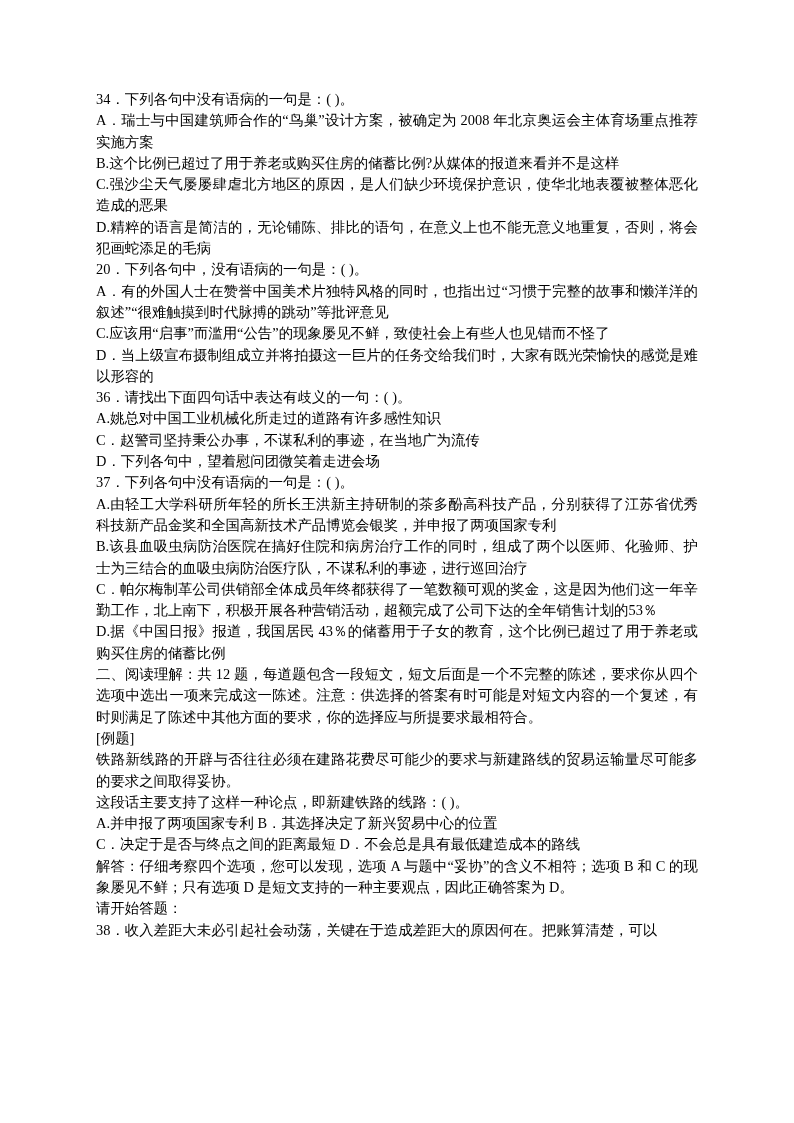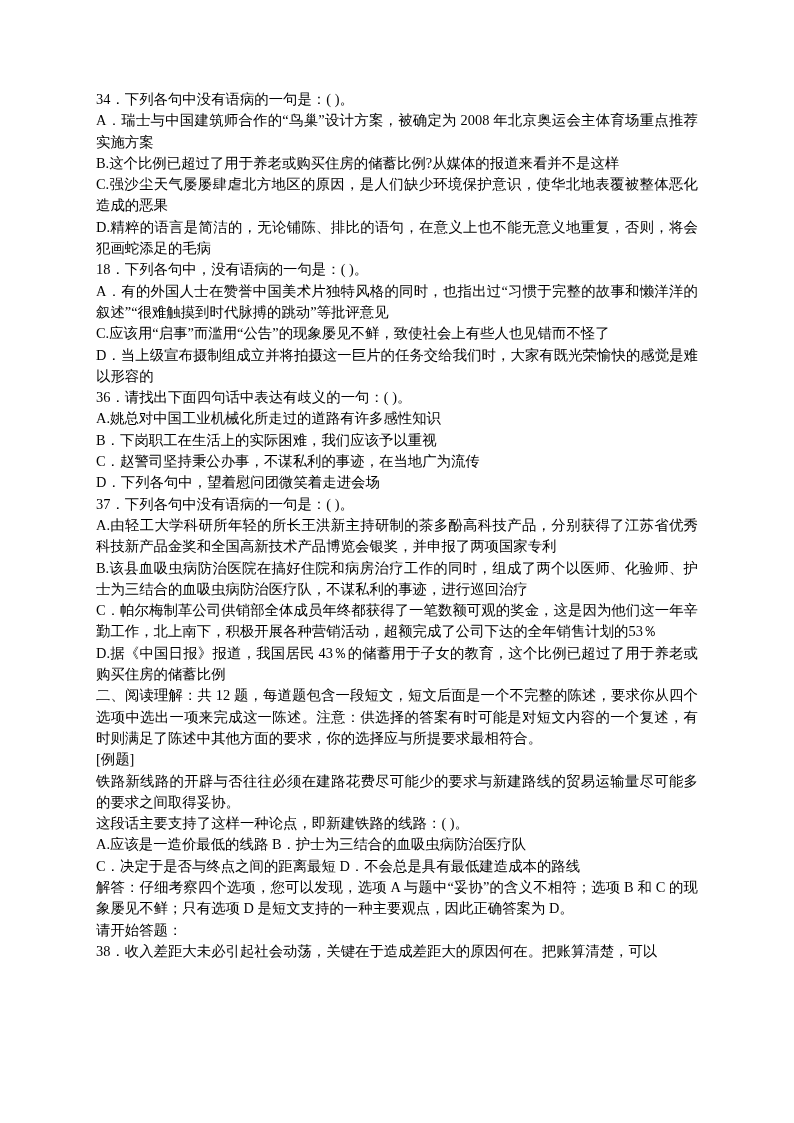--- a/index.html
+++ b/index.html
@@ -36,49 +36,48 @@
 
     <div>
       <p>34．下列各句中没有语病的一句是：( )。</p>
       <p>A．瑞士与中国建筑师合作的“鸟巢”设计方案，被确定为 2008 年北京奥运会主体育场重点推荐实施方案</p>
       <p>B.这个比例已超过了用于养老或购买住房的储蓄比例?从媒体的报道来看并不是这样</p>
       <p>C.强沙尘天气屡屡肆虐北方地区的原因，是人们缺少环境保护意识，使华北地表覆被整体恶化造成的恶果</p>
       <p>D.精粹的语言是简洁的，无论铺陈、排比的语句，在意义上也不能无意义地重复，否则，将会犯画蛇添足的毛病</p>
     </div>
 
     <div>
-      <p>18．下列各句中，没有语病的一句是：( )。</p>
+      <p>20．下列各句中，没有语病的一句是：( )。</p>
       <p>A．有的外国人士在赞誉中国美术片独特风格的同时，也指出过“习惯于完整的故事和懒洋洋的叙述”“很难触摸到时代脉搏的跳动”等批评意见</p>
       <p>C.应该用“启事”而滥用“公告”的现象屡见不鲜，致使社会上有些人也见错而不怪了</p>
       <p>D．当上级宣布摄制组成立并将拍摄这一巨片的任务交给我们时，大家有既光荣愉快的感觉是难以形容的</p>
     </div>
 
     <div>
       <p>36．请找出下面四句话中表达有歧义的一句：( )。</p>
       <p>A.姚总对中国工业机械化所走过的道路有许多感性知识</p>
-      <p>B．下岗职工在生活上的实际困难，我们应该予以重视</p>
       <p>C．赵警司坚持秉公办事，不谋私利的事迹，在当地广为流传</p>
       <p>D．下列各句中，望着慰问团微笑着走进会场</p>
     </div>
 
     <div>
       <p>37．下列各句中没有语病的一句是：( )。</p>
       <p>A.由轻工大学科研所年轻的所长王洪新主持研制的茶多酚高科技产品，分别获得了江苏省优秀科技新产品金奖和全国高新技术产品博览会银奖，并申报了两项国家专利</p>
       <p>B.该县血吸虫病防治医院在搞好住院和病房治疗工作的同时，组成了两个以医师、化验师、护士为三结合的血吸虫病防治医疗队，不谋私利的事迹，进行巡回治疗</p>
       <p>C．帕尔梅制革公司供销部全体成员年终都获得了一笔数额可观的奖金，这是因为他们这一年辛勤工作，北上南下，积极开展各种营销活动，超额完成了公司下达的全年销售计划的53％</p>
       <p>D.据《中国日报》报道，我国居民 43％的储蓄用于子女的教育，这个比例已超过了用于养老或购买住房的储蓄比例</p>
     </div>
 
   </section>
 
   <section>
     <p>二、阅读理解：共 12 题，每道题包含一段短文，短文后面是一个不完整的陈述，要求你从四个选项中选出一项来完成这一陈述。注意：供选择的答案有时可能是对短文内容的一个复述，有时则满足了陈述中其他方面的要求，你的选择应与所提要求最相符合。</p>
     <p>[例题]</p>
     <p>铁路新线路的开辟与否往往必须在建路花费尽可能少的要求与新建路线的贸易运输量尽可能多的要求之间取得妥协。</p>
     <p>这段话主要支持了这样一种论点，即新建铁路的线路：( )。</p>
-    <p>A.应该是一造价最低的线路 B．护士为三结合的血吸虫病防治医疗队</p>
+    <p>A.并申报了两项国家专利 B．其选择决定了新兴贸易中心的位置</p>
     <p>C．决定于是否与终点之间的距离最短 D．不会总是具有最低建造成本的路线</p>
     <p>解答：仔细考察四个选项，您可以发现，选项 A 与题中“妥协”的含义不相符；选项 B 和 C 的现象屡见不鲜；只有选项 D 是短文支持的一种主要观点，因此正确答案为 D。</p>
     <p>请开始答题：</p>
     <p>38．收入差距大未必引起社会动荡，关键在于造成差距大的原因何在。把账算清楚，可以</p>
   </section>
 
 </div>
 
 </body></html>

